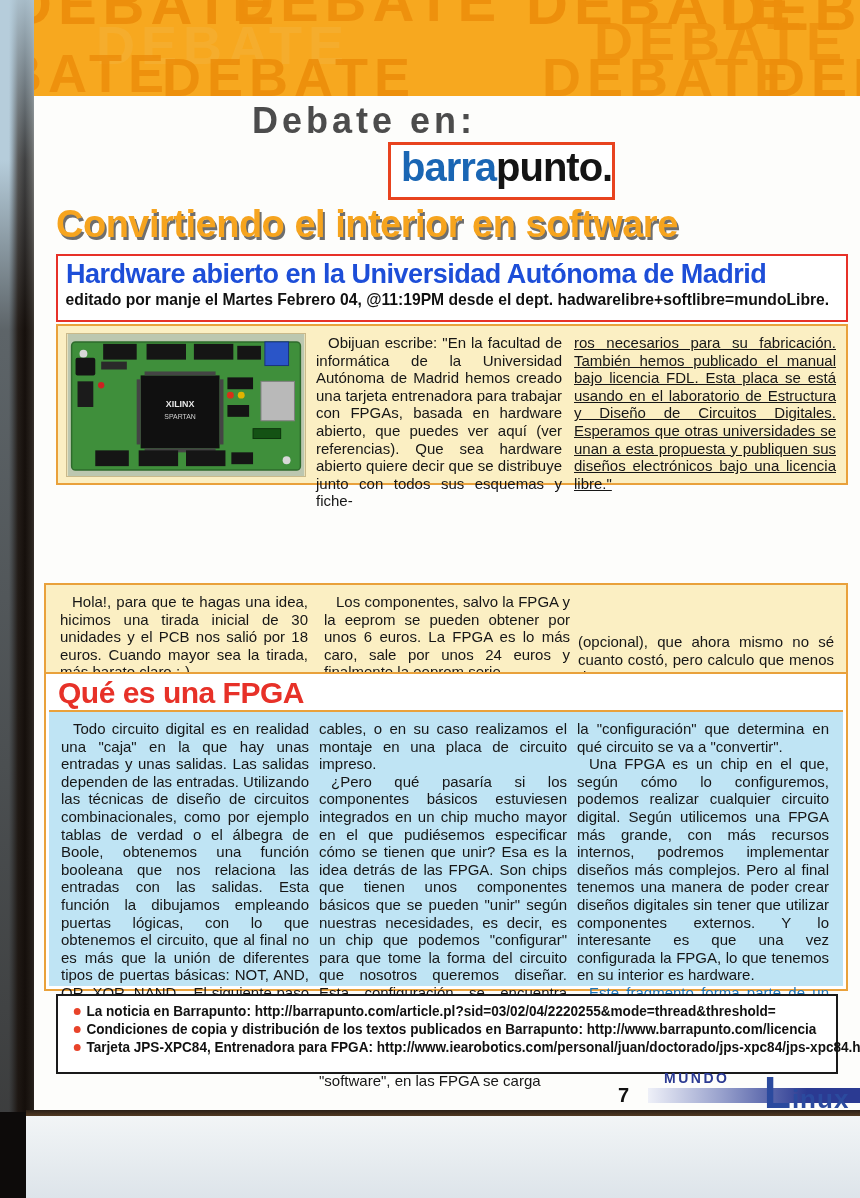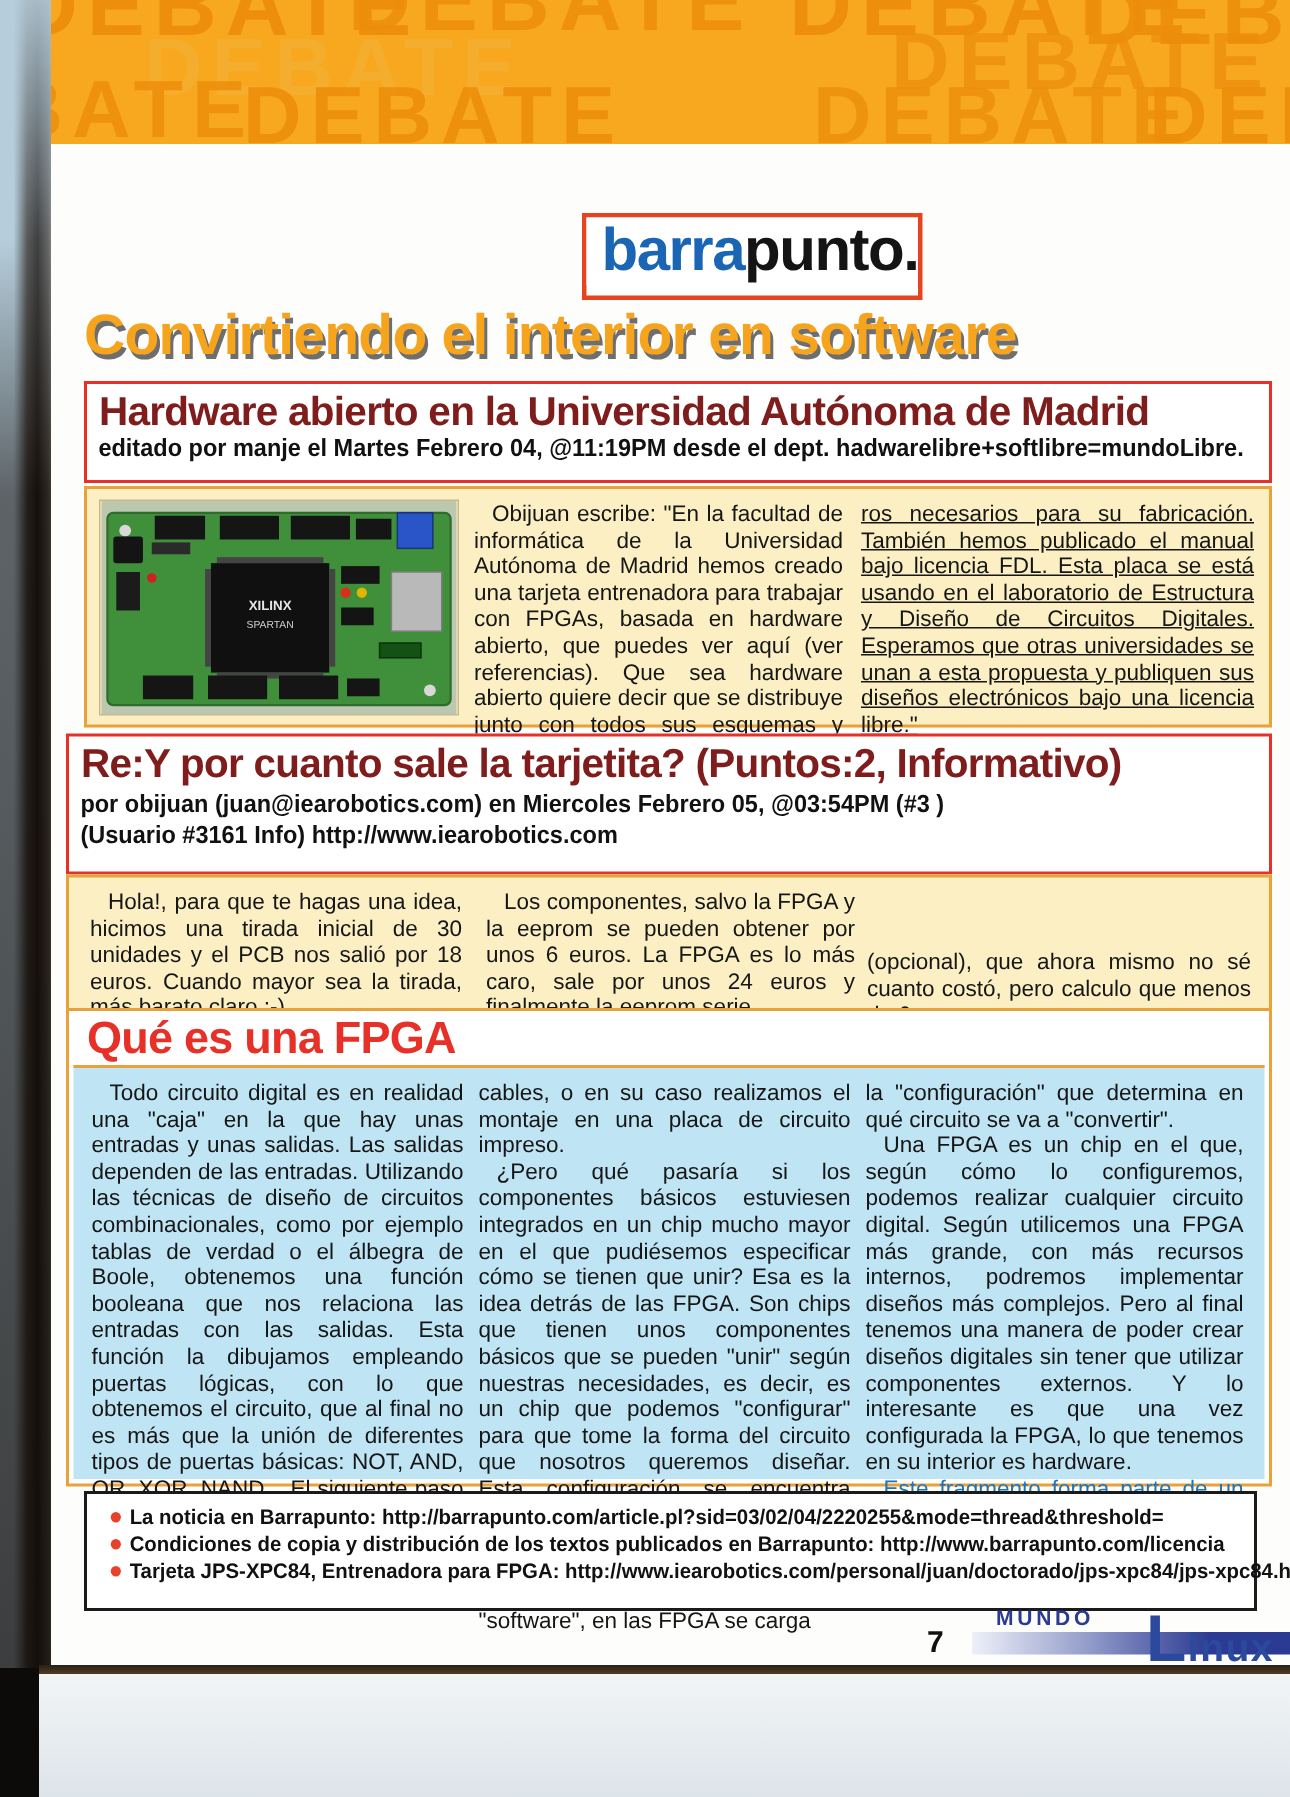--- a/index.html
+++ b/index.html
@@ -41,21 +41,21 @@
            font-size:40px;font-weight:bold;letter-spacing:-1px;}
   .bp-barra{color:#1a66b4;}
   .bp-punto{color:#141414;}
   .bp-com{display:flex;align-items:center;background:#e8431f;color:#fff;
           font-size:40px;font-weight:bold;padding:0 12px;margin-left:2px;letter-spacing:-1px;}
   .main-title{position:absolute;left:56px;top:203px;font-size:38px;font-weight:bold;
               color:#f6a41e;letter-spacing:-.5px;text-shadow:2px 3px 0 rgba(85,85,85,.85);}
 
   
   .redbox{position:absolute;background:#fff;border:2px solid #e73128;}
-  .redbox .rtitle{color:#7f1d1d;font-weight:bold;font-size:27px;letter-spacing:-.5px;
+  .redbox .rtitle{color:#1d4ed8;font-weight:bold;font-size:27px;letter-spacing:-.5px;
                   padding:3px 0 0 8px;white-space:nowrap;}
   .byline{font-weight:bold;font-size:16.5px;color:#111;padding-left:8px;white-space:nowrap;
           transform:scaleX(.95);transform-origin:0 50%;}
   #post1-box{left:56px;top:254px;width:788px;height:64px;}
   #post2-box{left:44px;top:489px;width:800px;height:90px;}
   #post2-box .byline{margin-top:2px;}
 
   .ybox{position:absolute;background:#fbefc3;border:2px solid #e9a13b;}
   #ybox1{left:56px;top:324px;width:788px;height:157px;}
   #ybox2{left:44px;top:583px;width:800px;height:87px;}
@@ -113,20 +113,21 @@
     <span class="bw">DEBATE</span>
     <span class="bw">DEBATE</span>
     <span class="bw">DEBATE</span>
     <span class="bw">DEBATE</span>
     <span class="bw">DEBATE</span>
     <span class="bw">DEBATE</span>
     <span class="bw">DEBATE</span>
     <span class="bw">DEBATE</span>
   </div>
 
+  <div class="debate-en">Debate en:</div>
   <div class="bp-logo">
     <div class="bp-left">
       <span class="bp-barra">barra</span>
         <span class="bp-punto">punto.</span>
     </div>
   </div>
   <div class="main-title">Convirtiendo el interior en software</div>
 
   <div class="redbox" id="post1-box">
     <div class="rtitle">Hardware abierto en la Universidad Autónoma de Madrid</div>
@@ -167,25 +168,20 @@
       <rect x="166" y="120" width="22" height="12" fill="#151515"></rect>
     </svg>
     <div class="col" style="left:258px;top:8px;width:246px;">
       <p class="ind">Obijuan escribe: "En la facultad de informática de la Universidad Autónoma de Madrid hemos creado una tarjeta entrenadora para trabajar con FPGAs, basada en hardware abierto, que puedes ver aquí (ver referencias). Que sea hardware abierto quiere decir que se distribuye junto con todos sus esquemas y fiche-</p>
     </div>
     <div class="col" style="left:516px;top:8px;width:262px;text-decoration:underline;">
       <p>ros necesarios para su fabricación. También hemos publicado el manual bajo licencia FDL. Esta placa se está usando en el laboratorio de Estructura y Diseño de Circuitos Digitales. Esperamos que otras universidades se unan a esta propuesta y publiquen sus diseños electrónicos bajo una licencia libre."</p>
     </div>
   </div>
 
-  <div class="redbox" id="post2-box">
-    <div class="rtitle">Re:Y por cuanto sale la tarjetita?  (Puntos:2, Informativo)</div>
-    <div class="byline">por obijuan (juan@iearobotics.com) en Miercoles Febrero 05, @03:54PM (#3 )</div>
-    <div class="byline">(Usuario #3161 Info) http://www.iearobotics.com</div>
-  </div>
 
   <div class="ybox" id="ybox2">
     <div class="col" style="left:14px;top:8px;width:248px;">
       <p class="ind">Hola!, para que te hagas una idea, hicimos una tirada inicial de 30 unidades y el PCB nos salió por 18 euros. Cuando mayor sea la tirada, más barato claro ;-).</p>
     </div>
     <div class="col" style="left:278px;top:8px;width:246px;">
       <p class="ind">Los componentes, salvo la FPGA y la eeprom se pueden obtener por unos 6 euros. La FPGA es lo más caro, sale por unos 24 euros y finalmente la eeprom serie</p>
     </div>
     <div class="col" style="left:532px;top:8px;width:256px;margin-top:40px;">
       <p>(opcional), que ahora mismo no sé cuanto costó, pero calculo que menos de 6 euros.</p>

